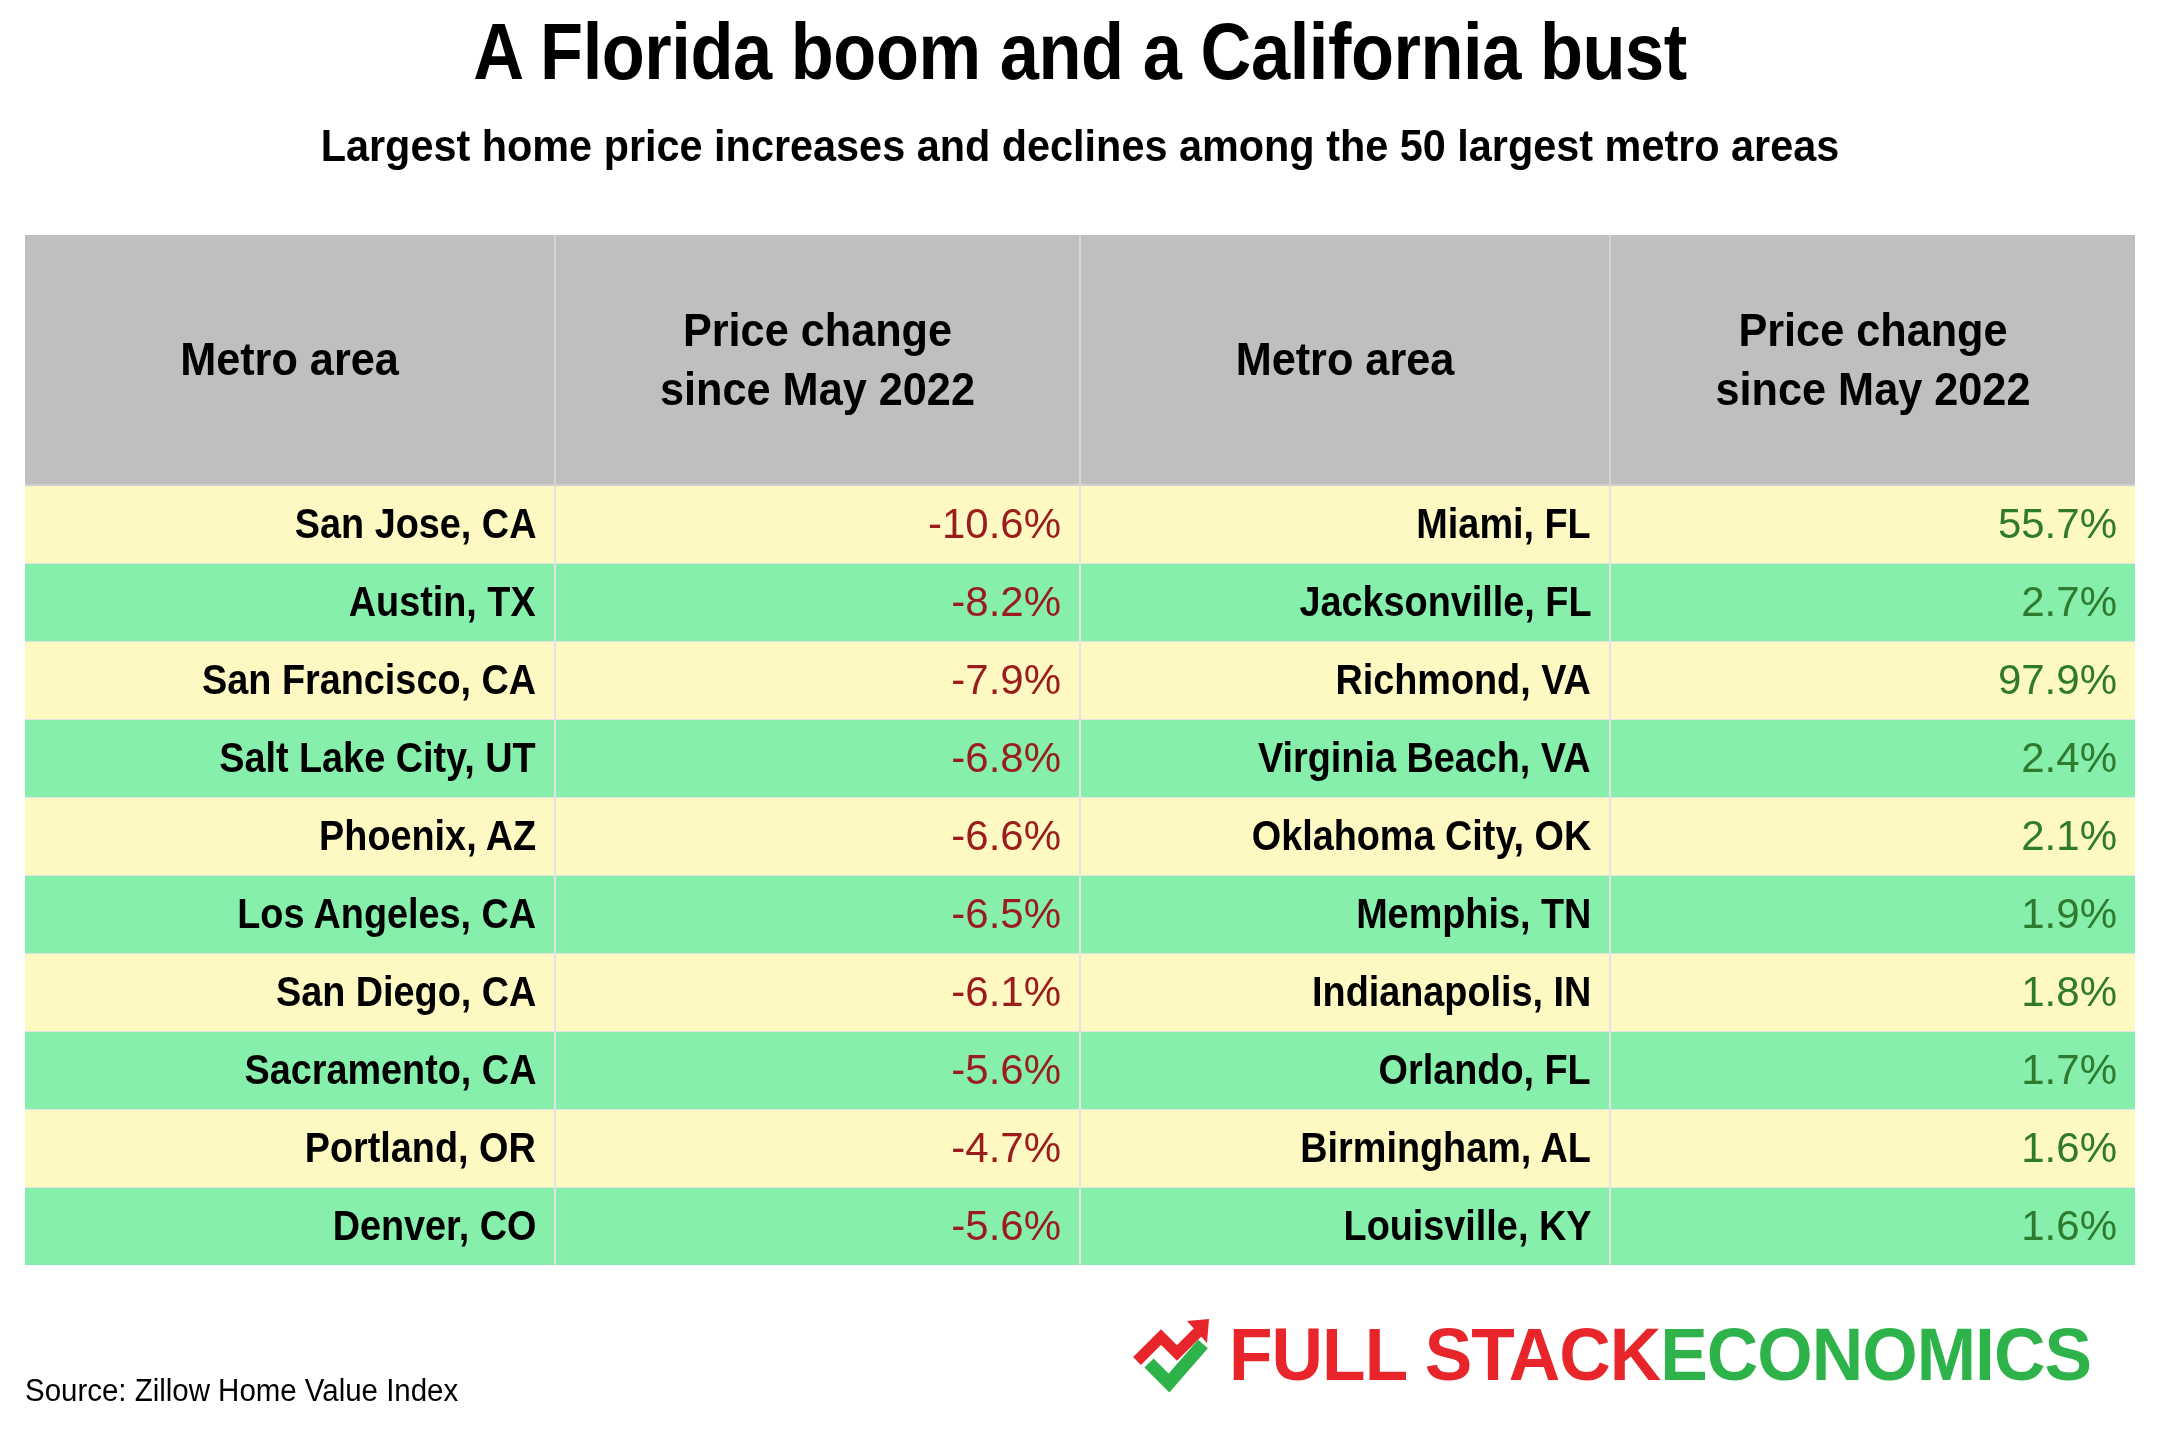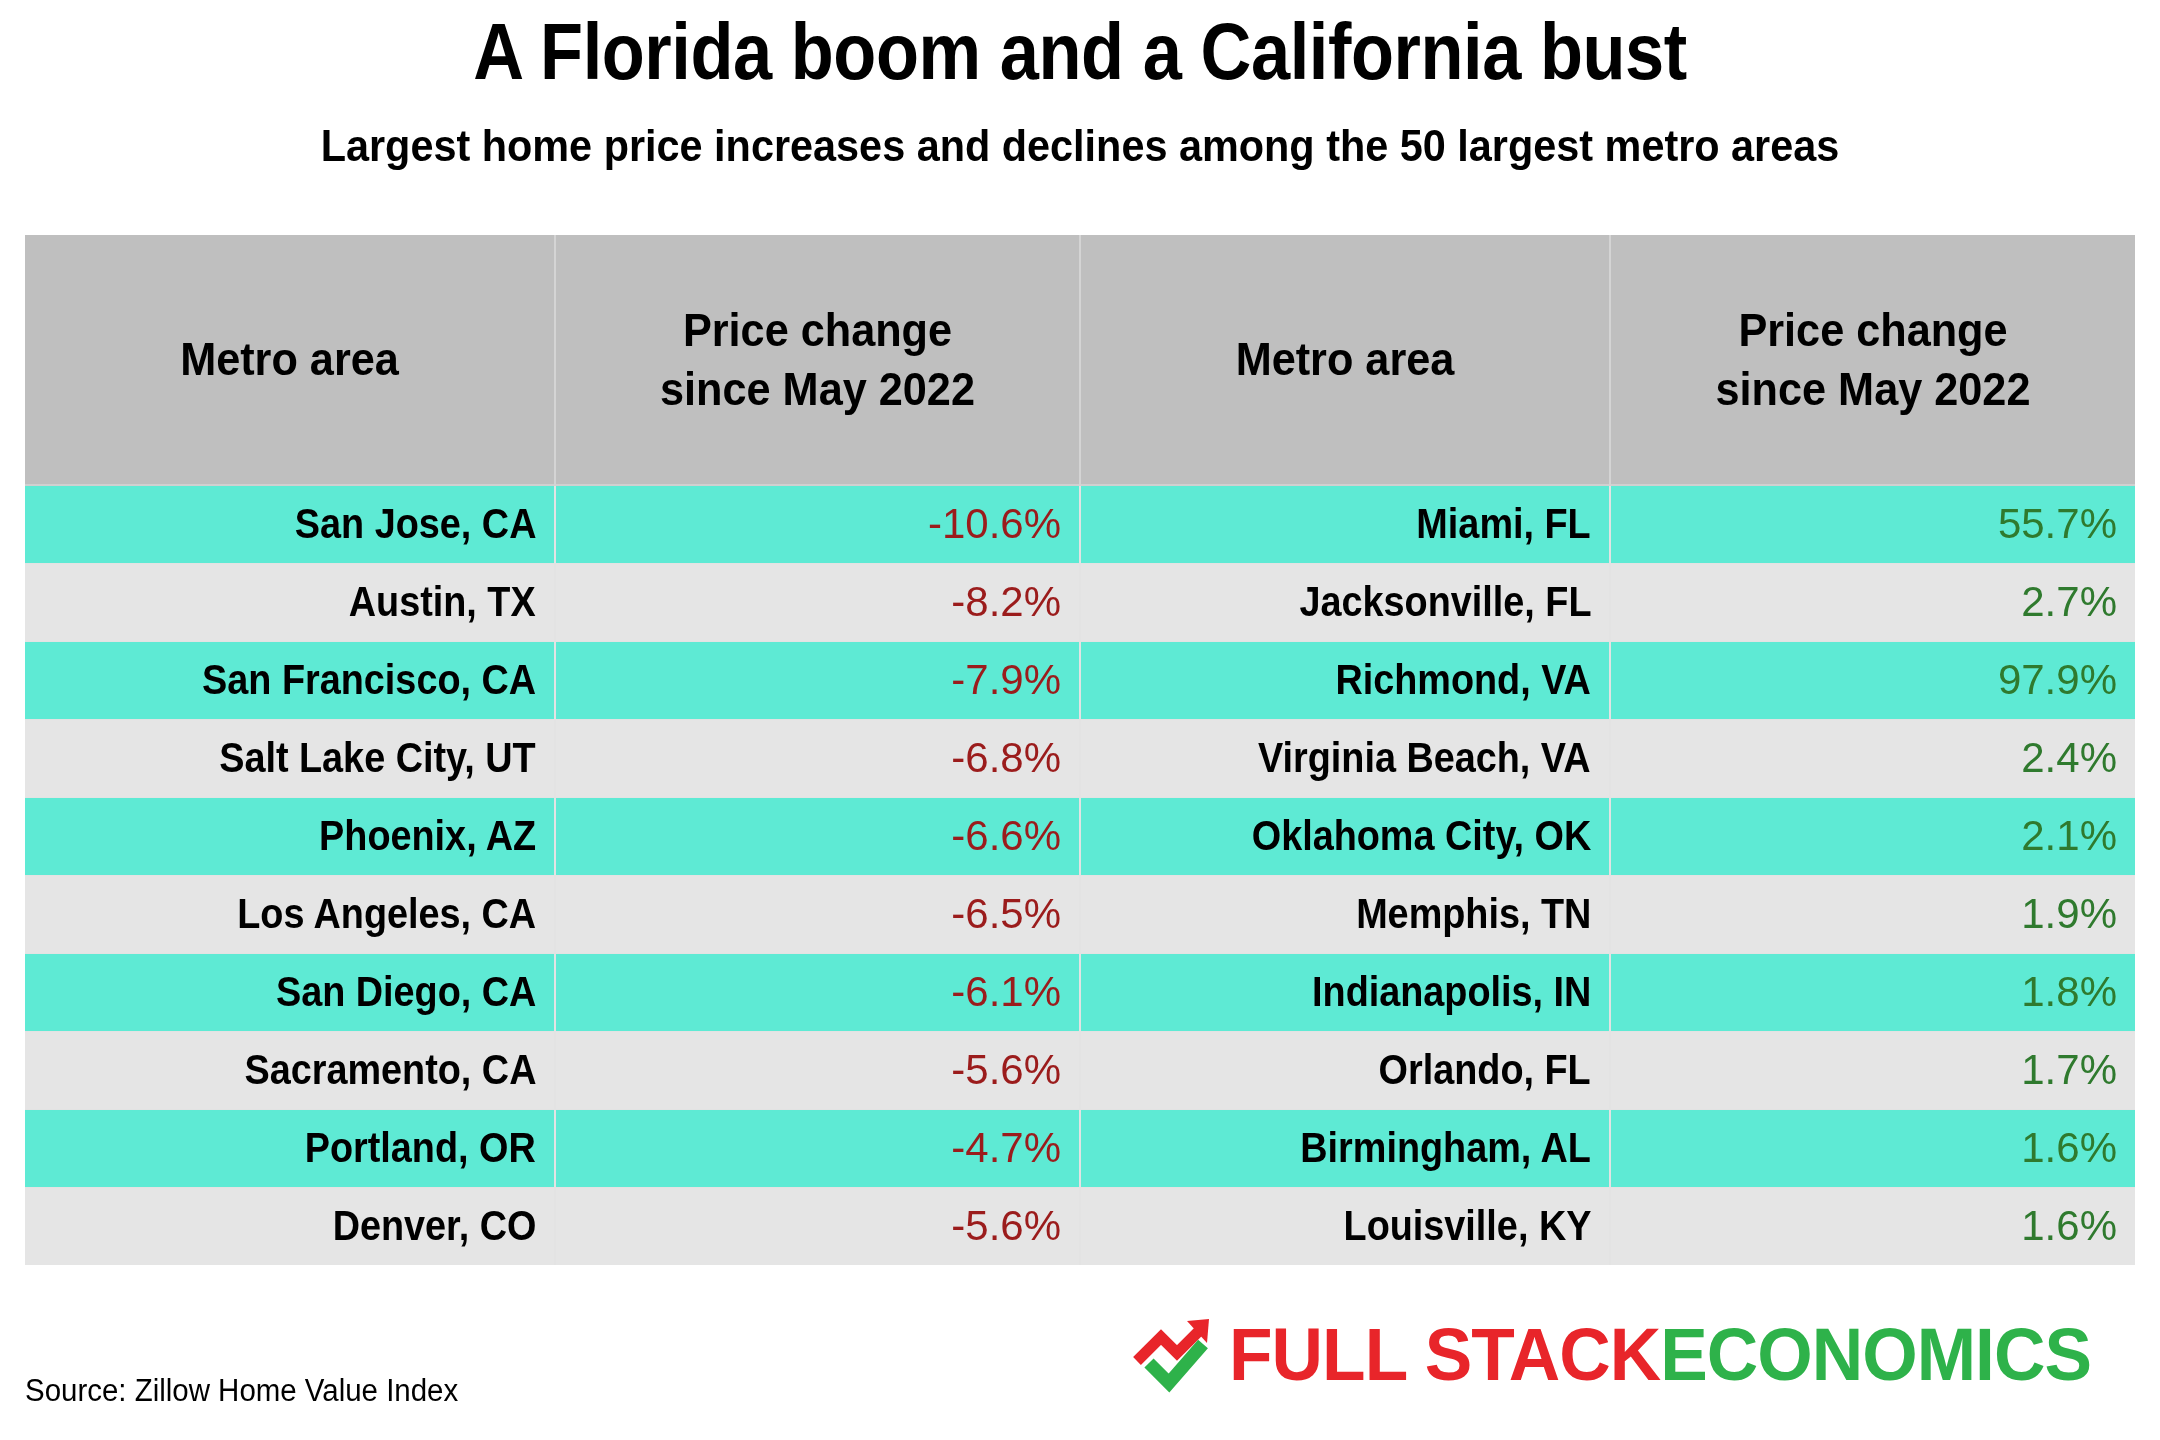--- a/index.html
+++ b/index.html
@@ -88,22 +88,22 @@
     border-right: 2px solid #e3e3e3;
     border-top: 1px solid #e3e3e3;
     box-sizing: border-box;
     vertical-align: middle;
     white-space: nowrap;
     overflow: hidden;
   }
   tbody td:last-child { border-right: none; }
   tbody tr:first-child td { border-top: 2px solid #d0d0d0; }
 
-  tbody tr.odd td  { background: #5eead4; }
-  tbody tr.even td { background: #e5e5e5; }
+  tbody tr.odd td  { background: #fef9c3; }
+  tbody tr.even td { background: #86efac; }
 
   td.metro {
     text-align: right;
     font-weight: bold;
     color: #000000;
   }
   td.metro .t { display: inline-block; transform: scaleX(0.9); transform-origin: right center; }
   td.pct {
     text-align: right;
     font-weight: normal;

